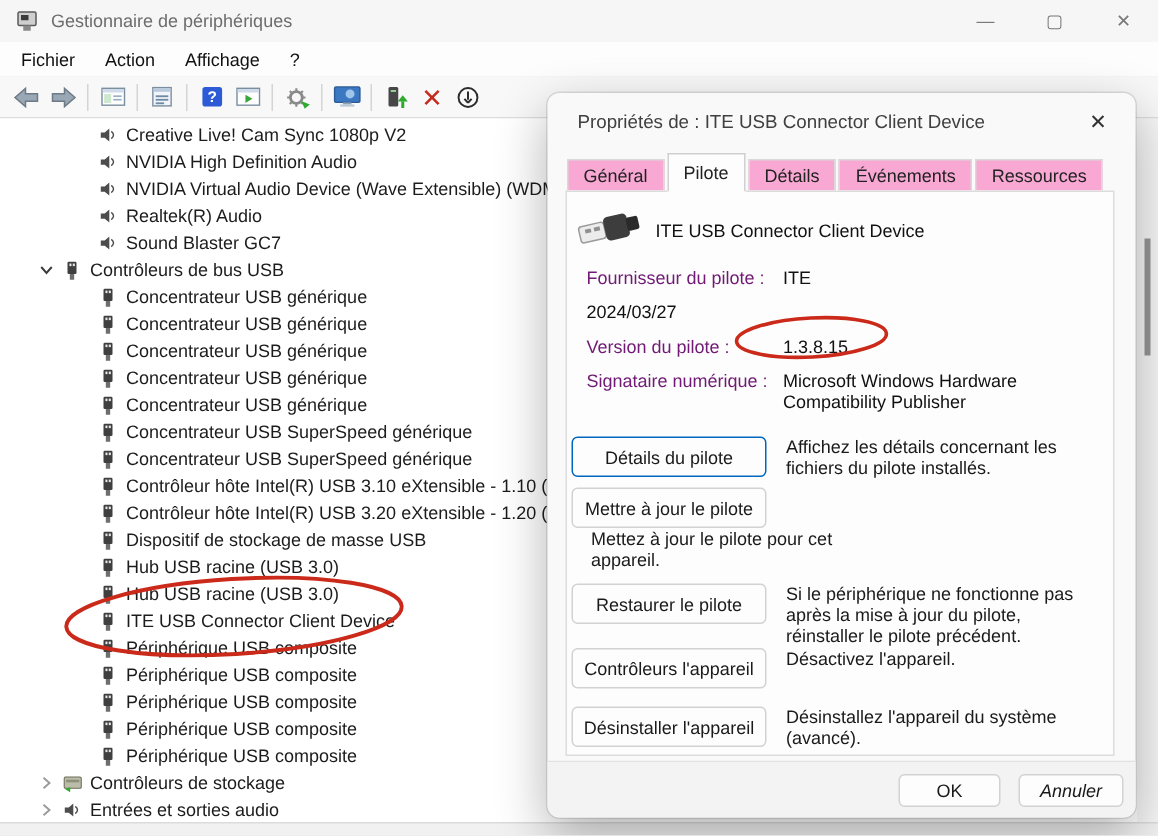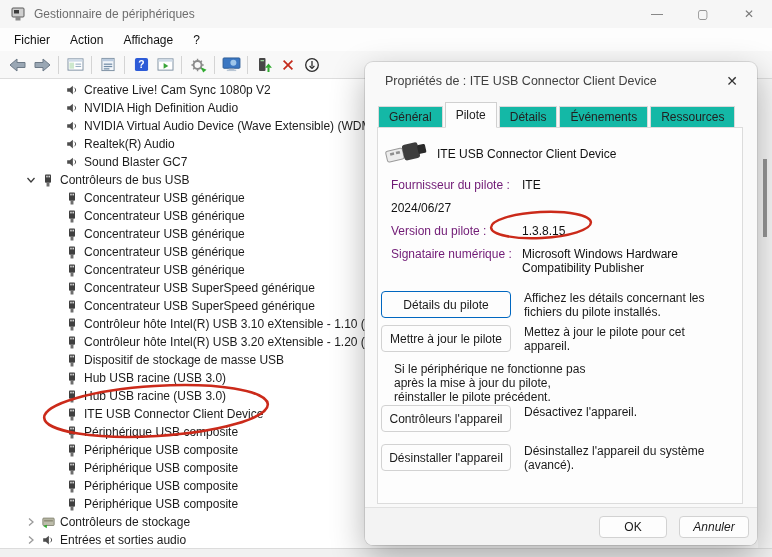--- a/index.html
+++ b/index.html
@@ -41,41 +41,41 @@
   .annot{position:absolute;pointer-events:none;z-index:6;}
 
   
   .dialog{position:absolute;left:365px;top:62px;width:392px;height:483px;background:#f9f9f9;
           border-radius:8px;box-shadow:0 12px 34px rgba(0,0,0,.30),0 0 0 1px rgba(0,0,0,.10);
           z-index:4;}
   .dlg-title{position:absolute;left:20px;top:12px;font-size:12.5px;color:#404040;}
   .dlg-close{position:absolute;right:10px;top:6px;width:30px;height:26px;display:flex;
              align-items:center;justify-content:center;color:#333;font-size:14px;}
   .tabs{position:absolute;left:13px;top:44px;height:21px;display:flex;align-items:flex-end;}
-  .tab{height:20px;line-height:20px;padding:0 10px;background:#14b8a6;border:1px solid #d9d9d9;
+  .tab{height:20px;line-height:20px;padding:0 10px;background:#f9a8d4;border:1px solid #d9d9d9;
        border-bottom:none;margin-right:2px;font-size:12px;color:#222;}
   .tab.active{height:24px;line-height:24px;margin-top:-4px;background:#fdfdfd;
               border:1px solid #d0d0d0;border-bottom:1px solid #fdfdfd;margin-bottom:-1px;z-index:2;}
   .tab-panel{position:absolute;left:12px;top:65px;width:366px;height:377px;background:#fdfdfd;
              border:1px solid #dcdcdc;box-sizing:border-box;}
   .device-row{position:absolute;left:6px;top:10px;display:flex;align-items:center;gap:9px;}
   .device-name{font-size:12px;color:#111;}
   .fields{position:absolute;left:13px;top:50px;width:342px;}
   .field{display:grid;grid-template-columns:131px 1fr;margin-bottom:9px;line-height:14px;}
   .field .f-label{color:#701a75;}
   .field .f-value{color:#111;}
   .actions{position:absolute;left:3px;top:163px;width:356px;}
   .action-row{display:flex;align-items:flex-start;}
   .action-row .a-btn{width:130px;min-width:130px;height:27px;box-sizing:border-box;
        background:#fdfdfd;border:1px solid #d2d2d2;border-radius:4px;font-size:12px;
        font-family:inherit;color:#1a1a1a;display:flex;align-items:center;justify-content:center;}
   .action-row .a-btn.focused{border:1.6px solid #0067c0;}
   .action-row .a-desc{margin-left:13px;width:209px;font-size:12px;line-height:14px;color:#1a1a1a;}
   .action-row:nth-child(1){margin-bottom:6px;}
-  .action-row:nth-child(2){margin-bottom:9px;}
+  .action-row:nth-child(2){margin-bottom:9px;flex-direction:column;}
   .action-row:nth-child(3){margin-bottom:1px;}
   .action-row:nth-child(4){margin-bottom:12px;}
   .dlg-footer{position:absolute;left:0;right:0;bottom:0;height:38px;background:#f3f3f3;
               border-top:1px solid #e1e1e1;border-radius:0 0 8px 8px;display:flex;
               justify-content:flex-end;gap:12px;padding:8px 8px 0 0;box-sizing:border-box;}
   .dlg-footer .f-btn{height:22px;box-sizing:border-box;background:#fdfdfd;border:1px solid #d2d2d2;
               border-radius:4px;font-size:12px;font-family:inherit;color:#1a1a1a;}
   .f-btn.ok{width:68px;} .f-btn.cancel{width:70px;font-style:italic;}
 </style>
 </head>
@@ -517,21 +517,21 @@
         </span>
         <span class="device-name">ITE USB Connector Client Device</span>
       </div>
 
       <div class="fields" id="fields">
           <div class="field">
             <span class="f-label">Fournisseur du pilote :</span>
             <span class="f-value">ITE</span>
           </div>
           <div class="field">
-            <span class="f-value">2024/06/27</span>
+            <span class="f-value">2024/03/27</span>
           </div>
           <div class="field">
             <span class="f-label">Version du pilote :</span>
             <span class="f-value">1.3.8.15</span>
           </div>
           <div class="field">
             <span class="f-label">Signataire numérique :</span>
             <span class="f-value">Microsoft Windows Hardware Compatibility Publisher</span>
           </div>
         </div>
@@ -539,20 +539,21 @@
       <div class="actions" id="actions">
           <div class="action-row">
             <button class="a-btn focused">Détails du pilote</button>
             <div class="a-desc">Affichez les détails concernant les fichiers du pilote installés.</div>
           </div>
           <div class="action-row">
             <button class="a-btn">Mettre à jour le pilote</button>
             <div class="a-desc">Mettez à jour le pilote pour cet appareil.</div>
           </div>
           <div class="action-row">
+            <button class="a-btn">Restaurer le pilote</button>
             <div class="a-desc">Si le périphérique ne fonctionne pas après la mise à jour du pilote, réinstaller le pilote précédent.</div>
           </div>
           <div class="action-row">
             <button class="a-btn">Contrôleurs l'appareil</button>
             <div class="a-desc">Désactivez l'appareil.</div>
           </div>
           <div class="action-row">
             <button class="a-btn">Désinstaller l'appareil</button>
             <div class="a-desc">Désinstallez l'appareil du système (avancé).</div>
           </div>

